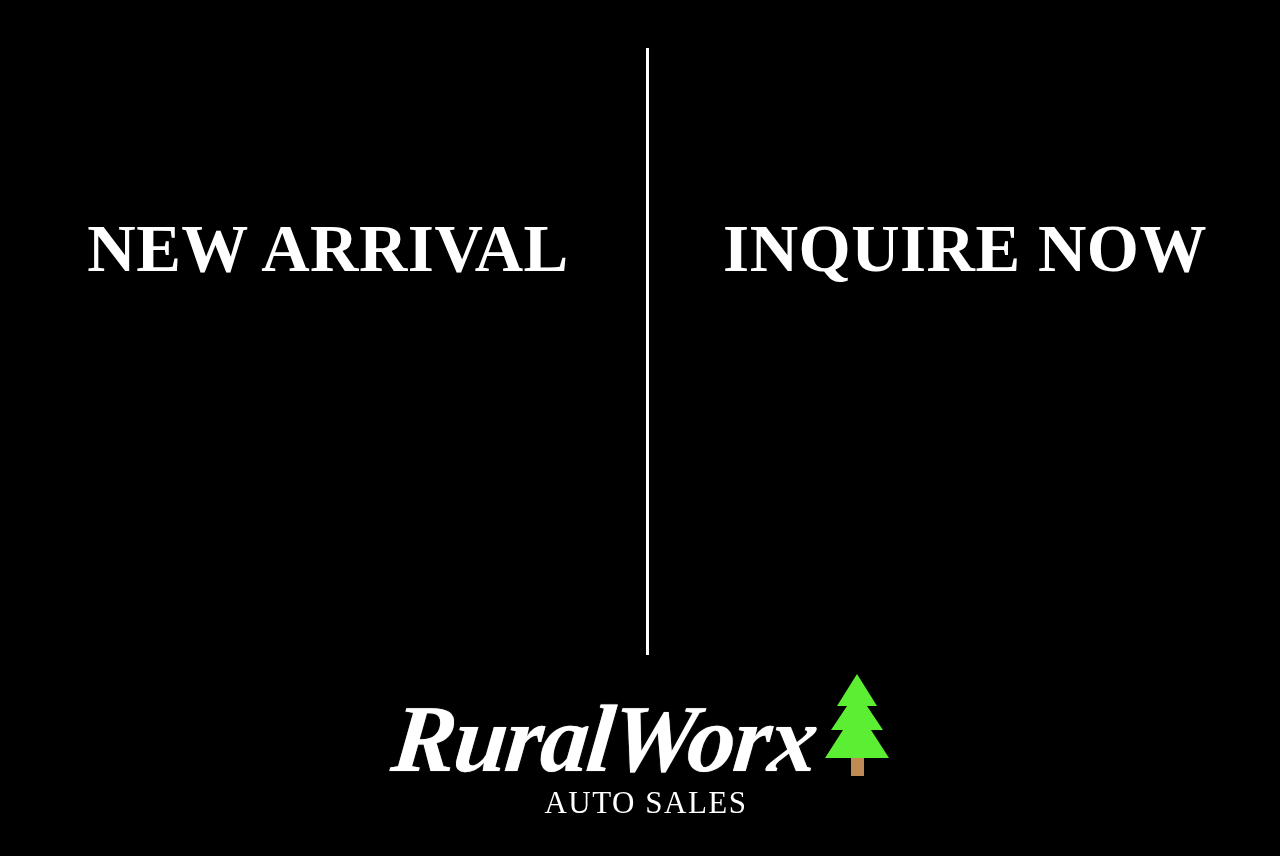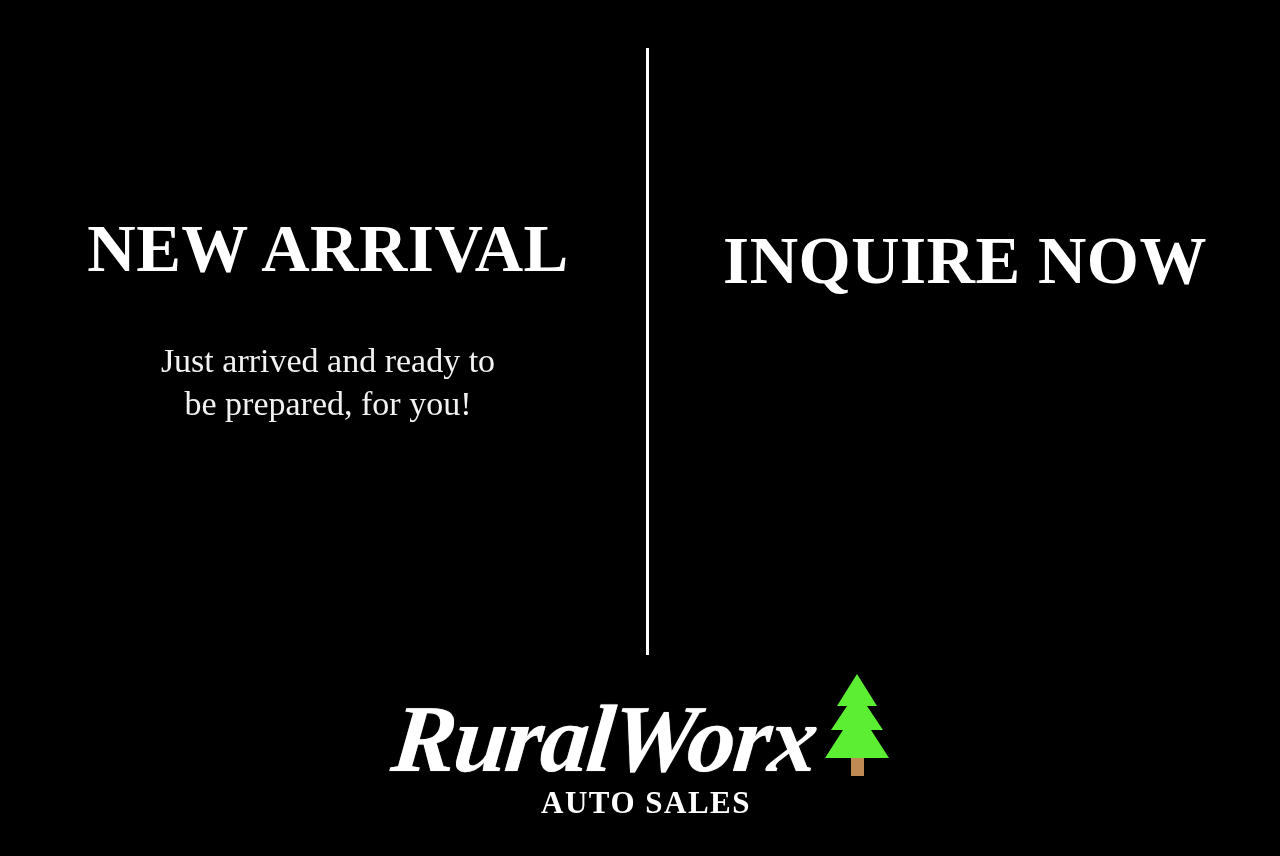--- a/index.html
+++ b/index.html
@@ -27,21 +27,21 @@
   }
 
   
   .col {
     position: absolute;
     top: 215px;
     width: 560px;
     text-align: center;
   }
   .col-left  { left: 48px; }
-  .col-right { left: 685px; margin-top: 12px; }
+  .col-right { left: 685px; }
 
   .col-heading {
     font-family: "Liberation Serif", "DejaVu Serif", serif;
     font-weight: bold;
     font-size: 67px;
     line-height: 1.0;
     color: #ffffff;
     letter-spacing: 0.5px;
     margin: 0;
     white-space: nowrap;
@@ -88,40 +88,36 @@
     display: inline-block;
     vertical-align: bottom;
     margin-left: 10px;
     margin-bottom: 14px;
   }
   .logo-sub {
     display: block;
     margin-top: -8px;
     padding-left: 12px;
     font-family: "Liberation Serif", "DejaVu Serif", serif;
-    font-weight: bold;
+    font-weight: normal;
     font-size: 31px;
     line-height: 34px;
     letter-spacing: 1.5px;
     color: #ffffff;
   }
 </style>
 </head>
 <body>
 
 <div id="canvas">
 
   <div class="divider"></div>
 
   <div class="col col-left">
     <h1 class="col-heading">NEW ARRIVAL</h1>
-    <p class="col-body">
-      <span class="line">Just arrived and ready to</span>
-      <span class="line">be prepared, for you!</span>
-    </p>
   </div>
 
   <div class="col col-right">
     <h1 class="col-heading">INQUIRE NOW</h1>
   </div>
 
   <div class="logo">
     <div class="logo-mark">
       <span class="logo-wordmark">RuralWorx</span><span class="tree"><svg width="72" height="104" viewBox="0 0 72 104" xmlns="http://www.w3.org/2000/svg">
         <rect x="30" y="74" width="13" height="30" fill="#C08A55"></rect>

